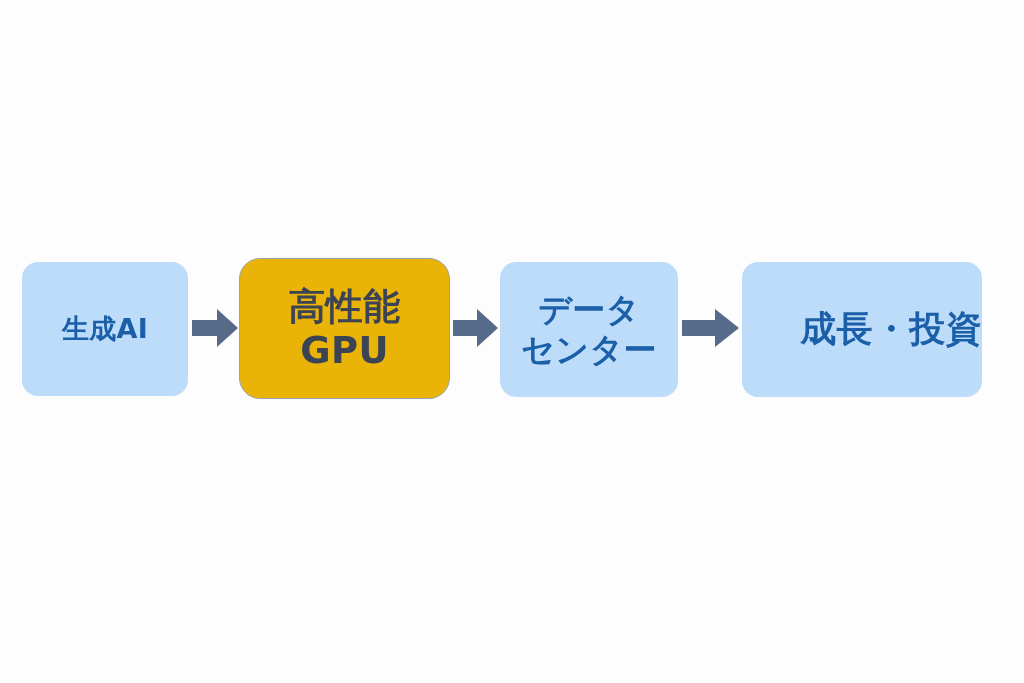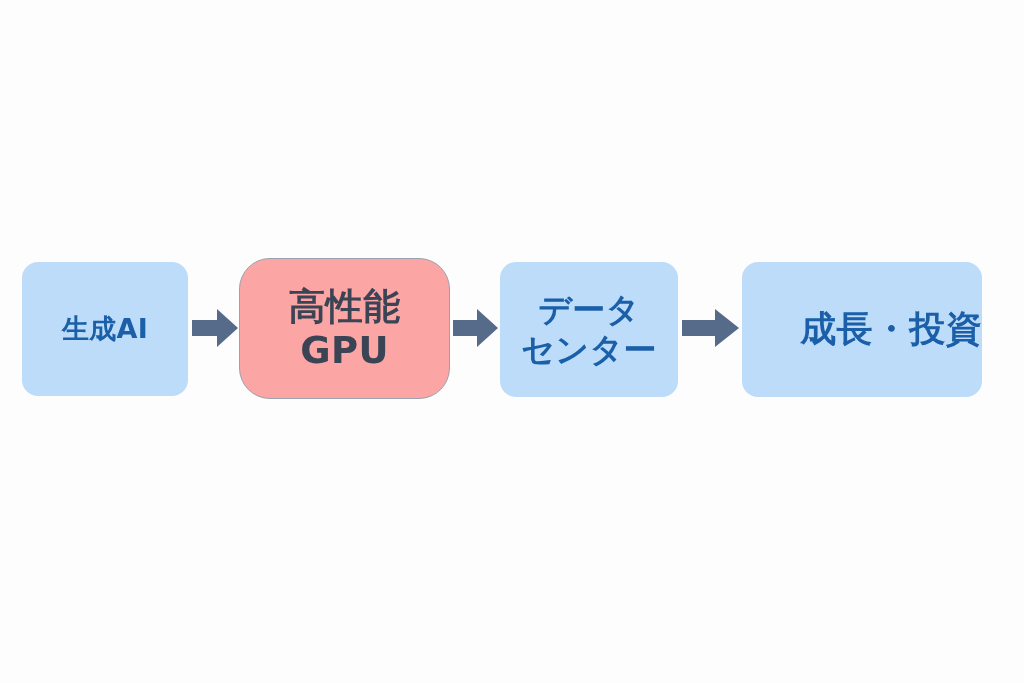--- a/index.html
+++ b/index.html
@@ -45,23 +45,23 @@
     background: #bddcfa;
     border: none;
   }
   .node.filled .node-label {
     color: #1a5fa8;
     font-weight: 700;
   }
 
   
   .node.outlined {
-    background: #fca5a5;
+    background: #eab308;
     border: 1.6px solid #9aa3ad;
-    border-radius: 31px;
+    border-radius: 21px;
   }
   .node.outlined .node-label {
     color: #3a4454;
     font-weight: 700;
   }
 
   
   #node-ai {
     left: 22px;
     top: 262px;

